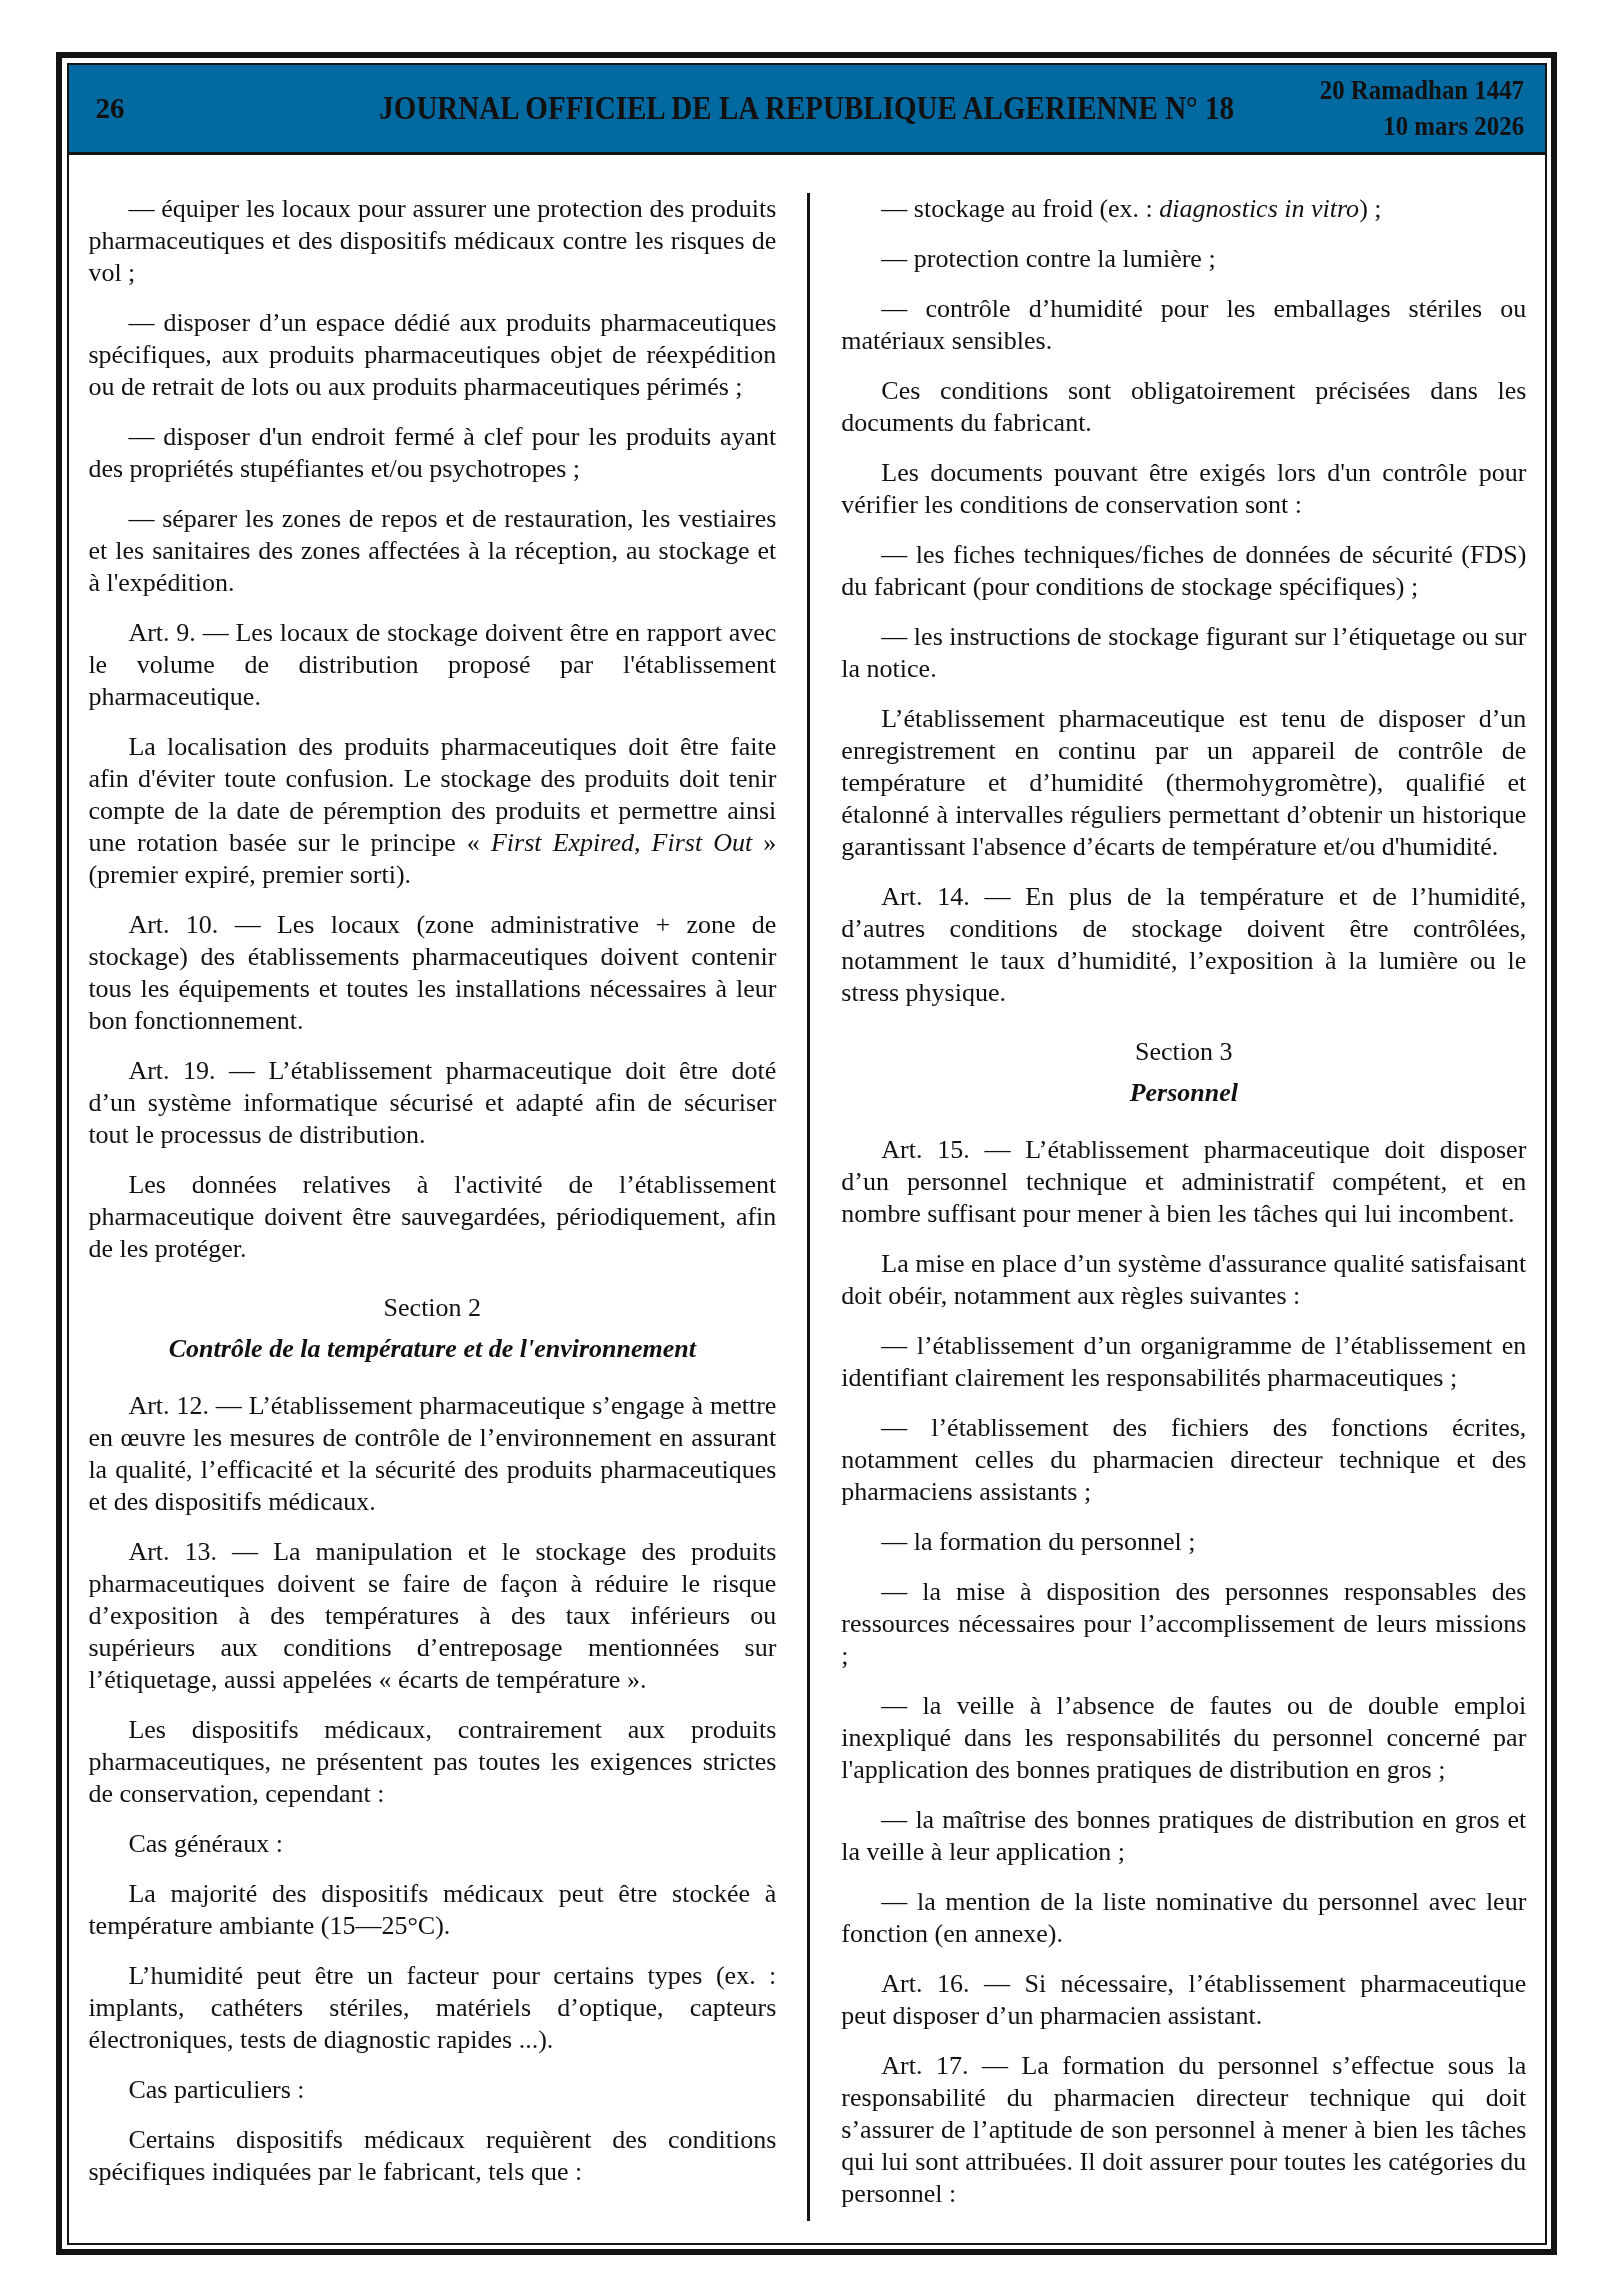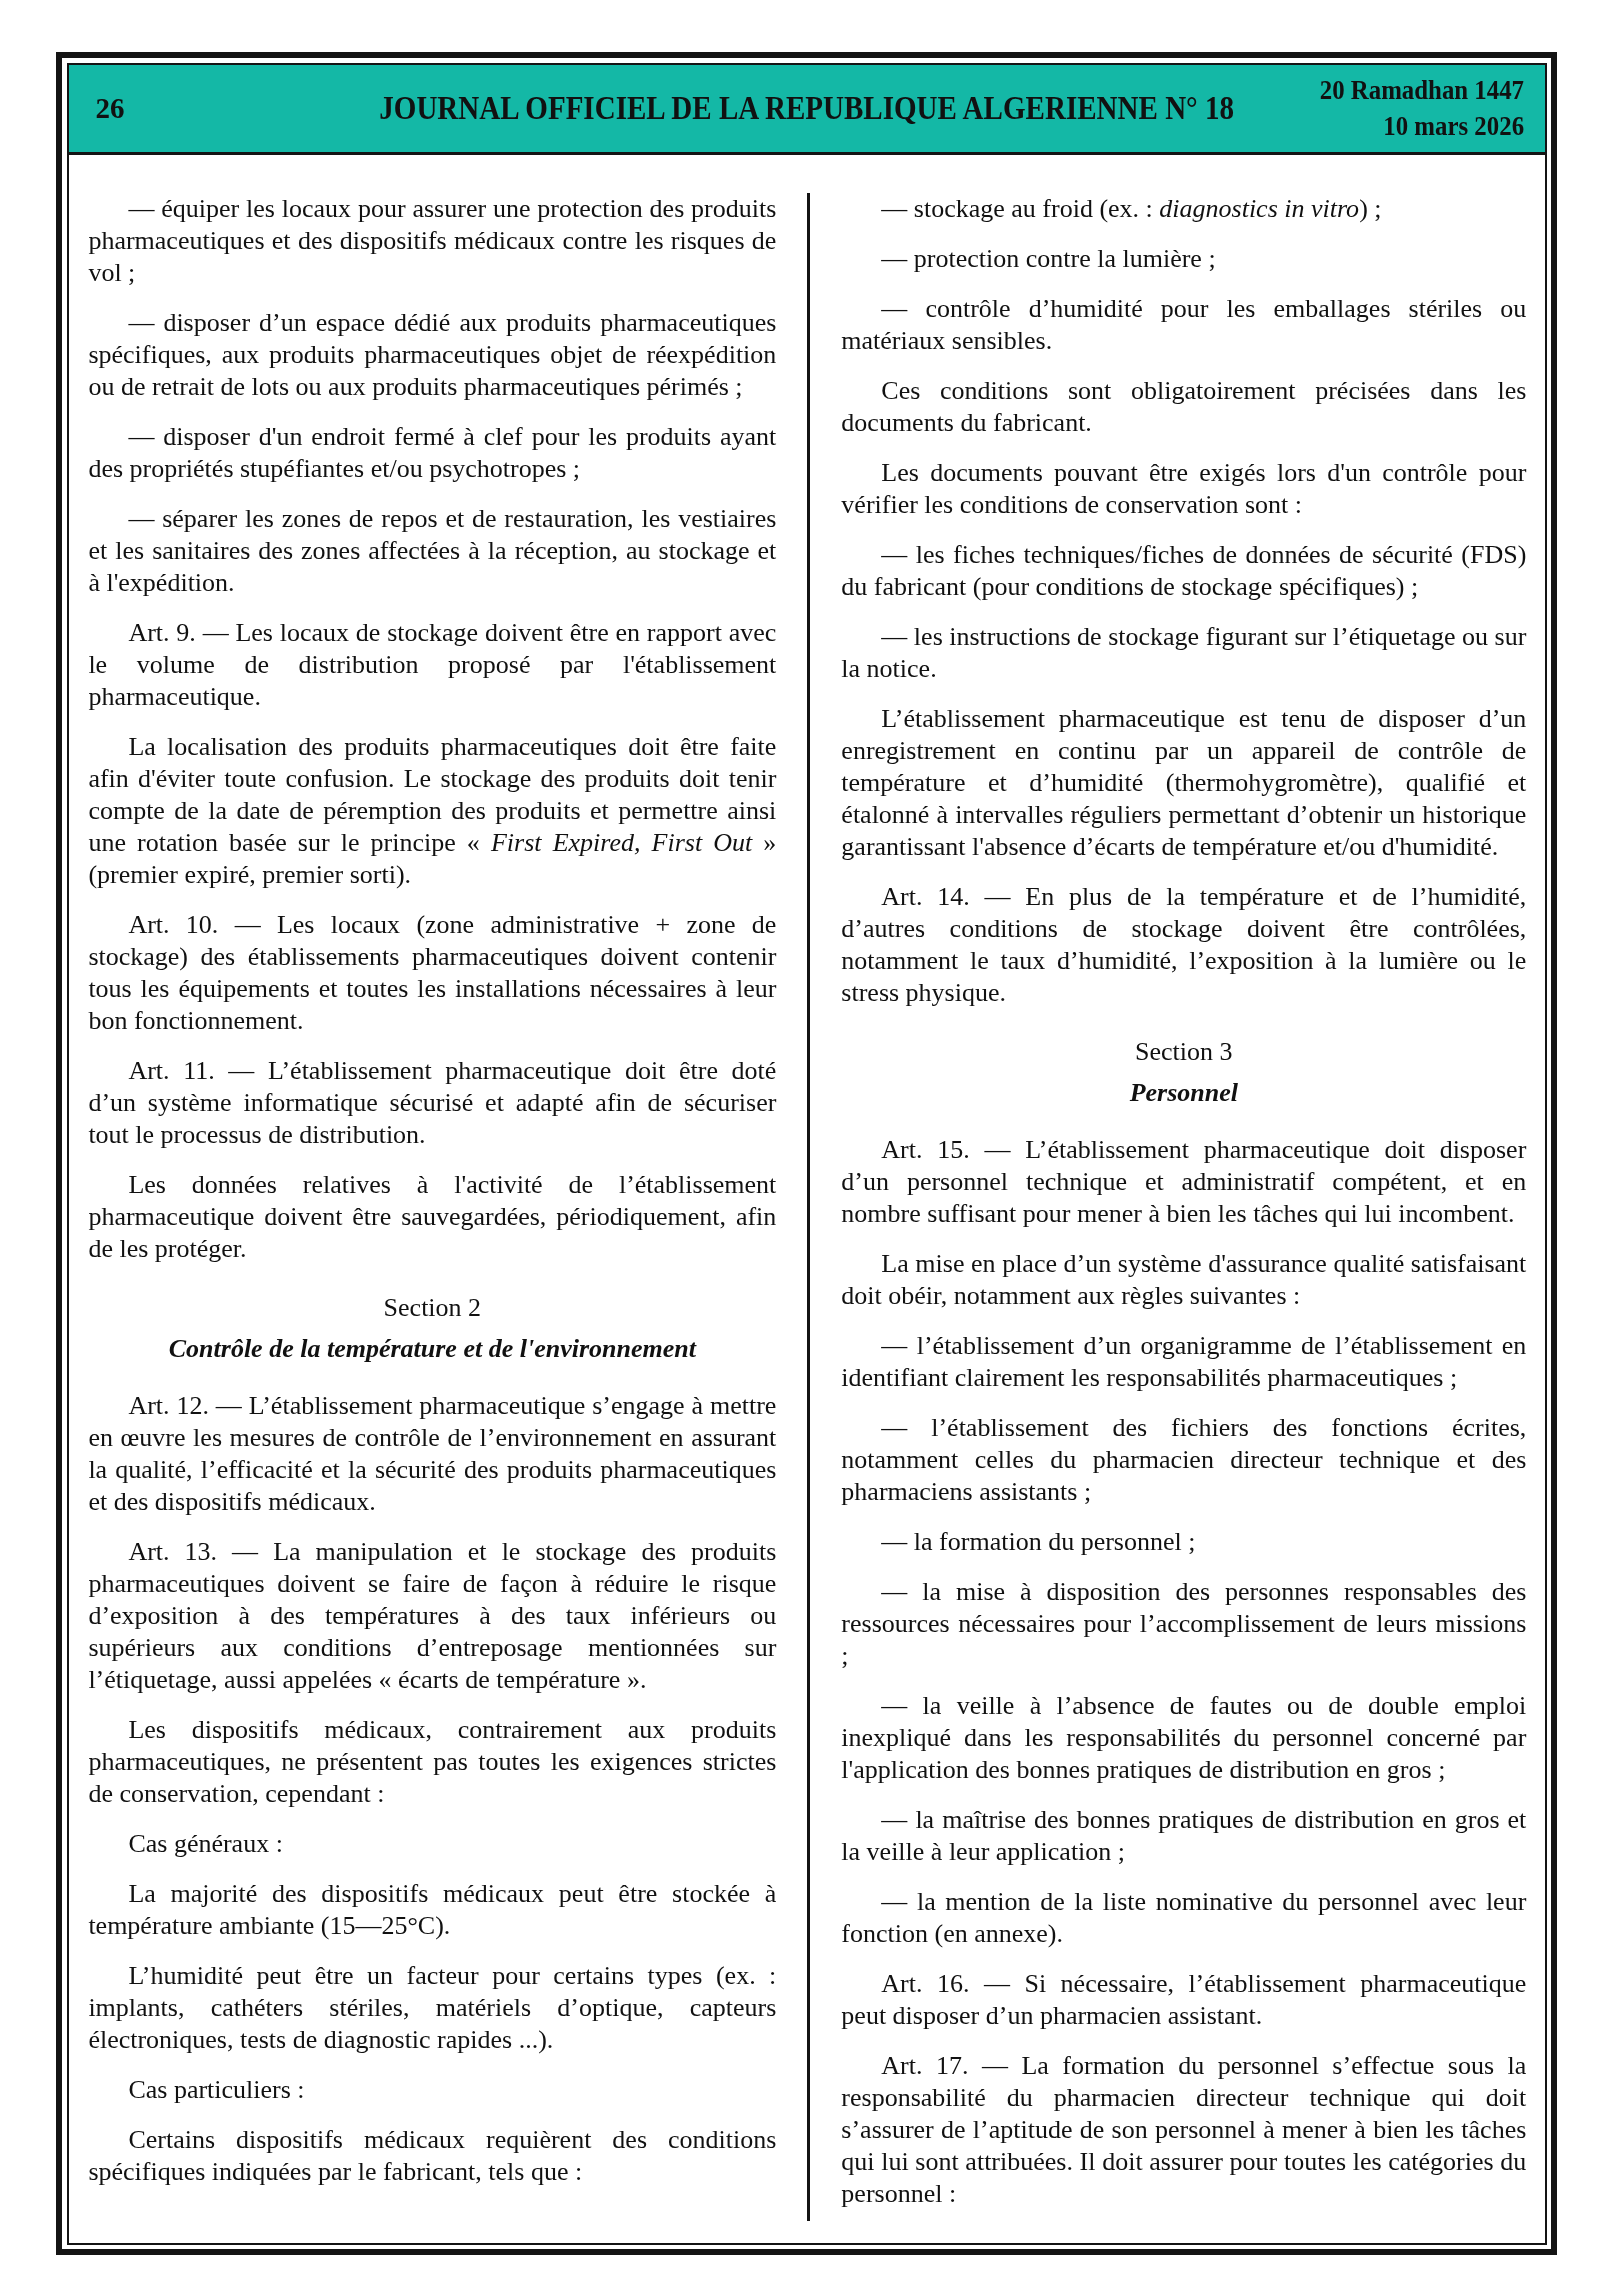--- a/index.html
+++ b/index.html
@@ -17,21 +17,21 @@
   }
   .frame-inner{
     position:absolute;inset:4.5px;
     border:2.7px solid #141414;
     display:flex;flex-direction:column;
     overflow:hidden;
   }
   .masthead{
     position:relative;
     flex:0 0 87px;height:87px;
-    background:#14b8a6;
+    background:#0369a1;
     border-bottom:3.6px solid #141414;
   }
   .pageno{
     position:absolute;left:27px;top:50%;
     transform:translateY(-50%);
     font-size:29px;font-weight:bold;
   }
   .title-wrap{
     position:absolute;left:0;right:0;top:50%;
     transform:translateY(-50%);
@@ -97,21 +97,21 @@
 
       <main class="content">
         <section class="col col-left">
             <p class="para"><span>— équiper les locaux pour assurer une protection des produits pharmaceutiques et des dispositifs médicaux contre les risques de vol ;</span></p>
             <p class="para"><span>— disposer d’un espace dédié aux produits pharmaceutiques spécifiques, aux produits pharmaceutiques objet de réexpédition ou de retrait de lots ou aux produits pharmaceutiques périmés ;</span></p>
             <p class="para"><span>— disposer d'un endroit fermé à clef pour les produits ayant des propriétés stupéfiantes et/ou psychotropes ;</span></p>
             <p class="para"><span>— séparer les zones de repos et de restauration, les vestiaires et les sanitaires des zones affectées à la réception, au stockage et à l'expédition.</span></p>
             <p class="para art"><span>Art. 9. — Les locaux de stockage doivent être en rapport avec le volume de distribution proposé par l'établissement pharmaceutique.</span></p>
             <p class="para"><span>La localisation des produits pharmaceutiques doit être faite afin d'éviter toute confusion. Le stockage des produits doit tenir compte de la date de péremption des produits et permettre ainsi une rotation basée sur le principe « </span><span class="i">First Expired, First Out</span><span> » (premier expiré, premier sorti).</span></p>
             <p class="para art"><span>Art. 10. — Les locaux (zone administrative + zone de stockage) des établissements pharmaceutiques doivent contenir tous les équipements et toutes les installations nécessaires à leur bon fonctionnement.</span></p>
-            <p class="para art"><span>Art. 11. — L’établissement pharmaceutique doit être doté d’un système informatique sécurisé et adapté afin de sécuriser tout le processus de distribution.</span></p>
+            <p class="para art"><span>Art. 19. — L’établissement pharmaceutique doit être doté d’un système informatique sécurisé et adapté afin de sécuriser tout le processus de distribution.</span></p>
             <p class="para"><span>Les données relatives à l'activité de l’établissement pharmaceutique doivent être sauvegardées, périodiquement, afin de les protéger.</span></p>
             <p class="sect"><span>Section 2</span></p>
             <p class="sect bold"><span>Contrôle de la température et de l'environnement</span></p>
             <p class="para art"><span>Art. 12. — L’établissement pharmaceutique s’engage à mettre en œuvre les mesures de contrôle de l’environnement en assurant la qualité, l’efficacité et la sécurité des produits pharmaceutiques et des dispositifs médicaux.</span></p>
             <p class="para art"><span>Art. 13. — La manipulation et le stockage des produits pharmaceutiques doivent se faire de façon à réduire le risque d’exposition à des températures à des taux inférieurs ou supérieurs aux conditions d’entreposage mentionnées  sur l’étiquetage, aussi appelées « écarts de température ».</span></p>
             <p class="para"><span>Les dispositifs médicaux, contrairement aux produits pharmaceutiques, ne présentent pas toutes les exigences strictes de conservation, cependant :</span></p>
             <p class="para"><span>Cas généraux :</span></p>
             <p class="para"><span>La majorité des dispositifs médicaux peut être stockée à température ambiante (15—25°C).</span></p>
             <p class="para"><span>L’humidité peut être un facteur pour certains types (ex. : implants, cathéters stériles, matériels d’optique, capteurs électroniques, tests de diagnostic rapides ...).</span></p>
             <p class="para"><span>Cas particuliers :</span></p>

